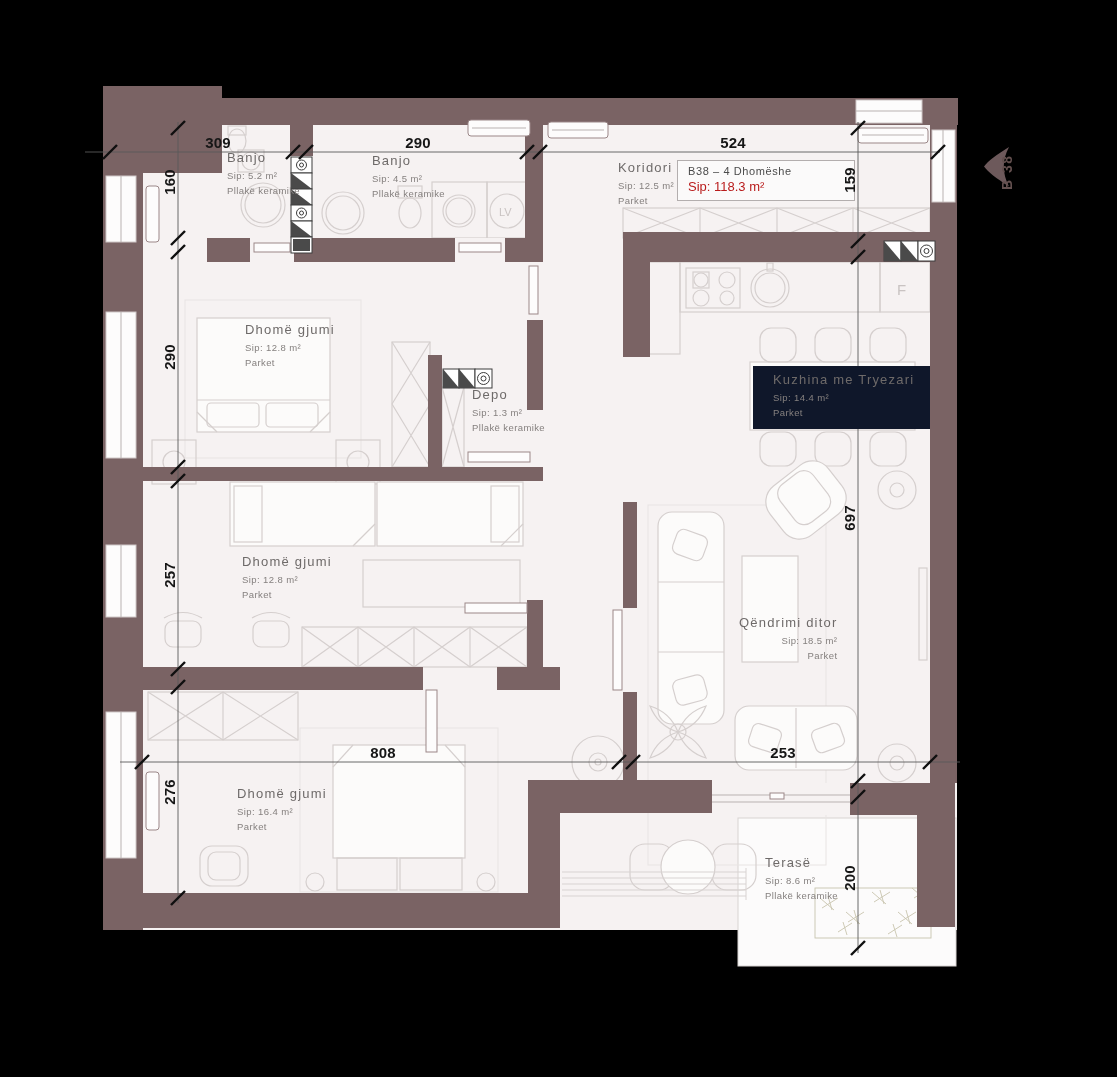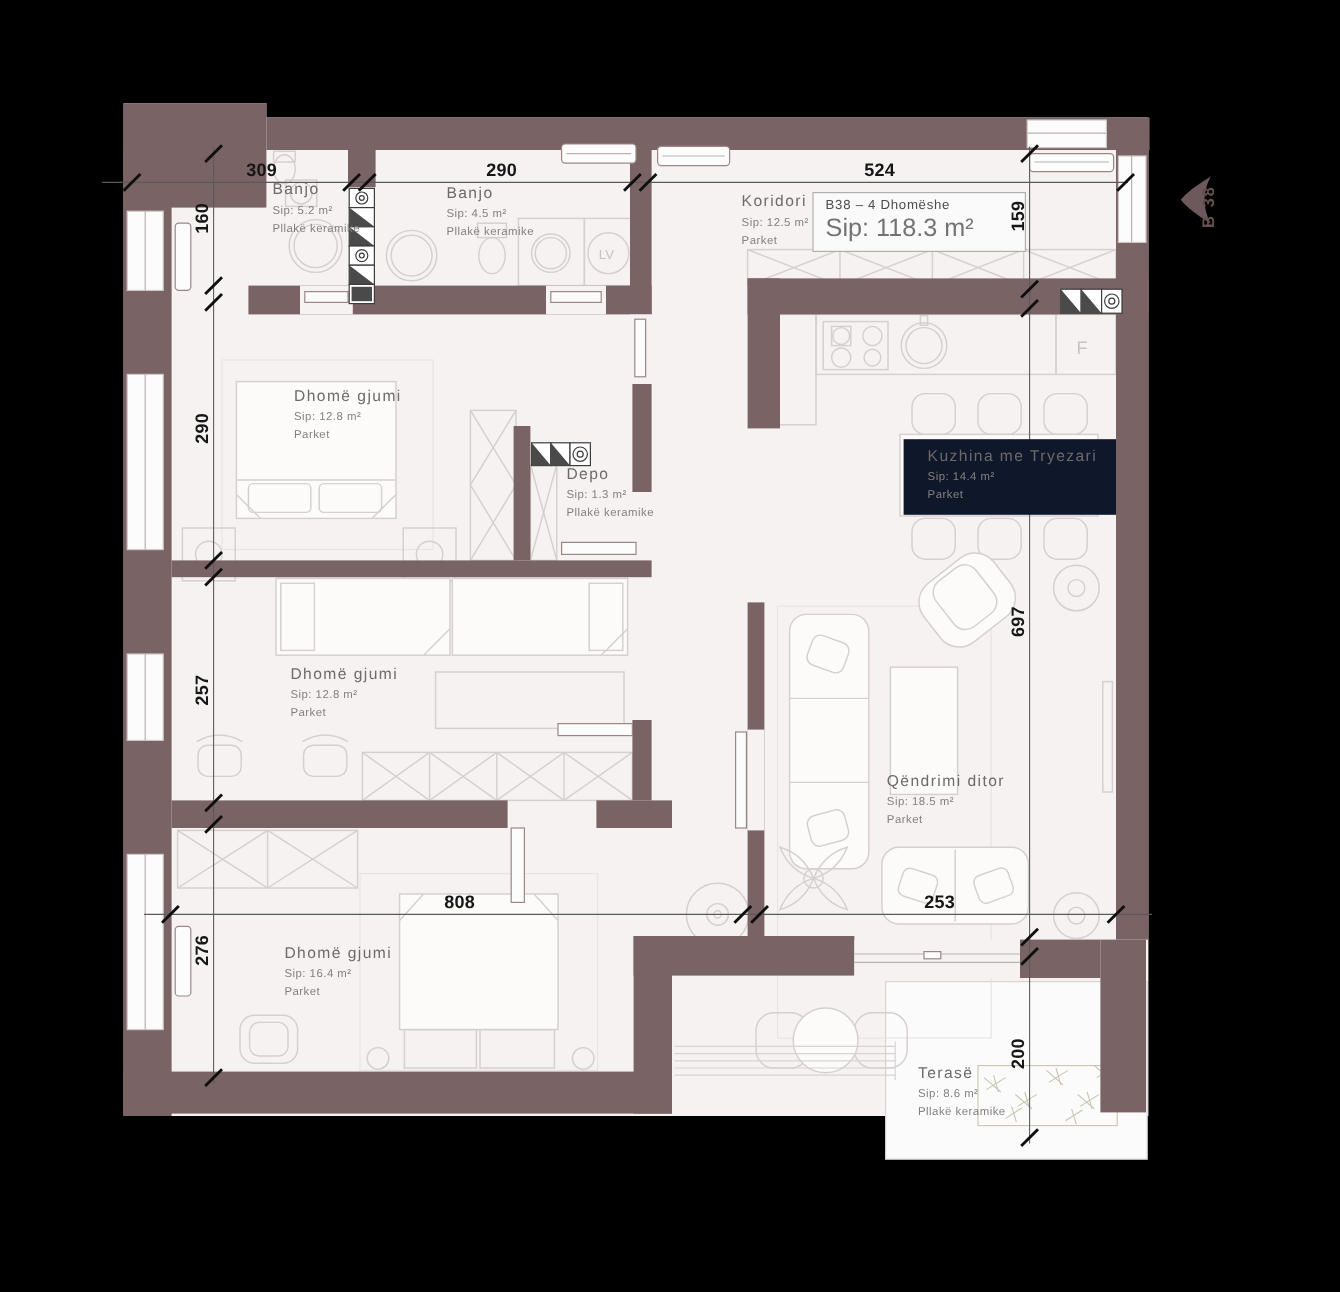--- a/index.html
+++ b/index.html
@@ -28,21 +28,21 @@
   .rname{font-size:13px;color:#6e6a69;letter-spacing:1.2px;white-space:nowrap;}
   .rmeta{font-size:9.5px;color:#85807f;letter-spacing:0.4px;line-height:1.5;margin-top:1px;white-space:nowrap;}
   .rmeta.first{margin-top:4px;}
   .boxed{background:#0f172a;padding:6px 16px 8px 20px;}
   .dim-label{position:absolute;font-size:15px;font-weight:bold;color:#161616;
              transform:translate(-50%,-50%);white-space:nowrap;letter-spacing:0.2px;}
   .dim-label.vert{transform:translate(-50%,-50%) rotate(-90deg);}
   .title-box{position:absolute;left:677px;top:160px;width:156px;background:#fbfafa;
              border:1px solid #b3aeae;padding:4px 10px 6px;}
   .tb-line1{font-size:11px;color:#4b4b4b;letter-spacing:0.6px;white-space:nowrap;}
-  .tb-line2{font-size:21px;color:#737373;margin-top:2px;white-space:nowrap;}
+  .tb-line2{font-size:13px;color:#b91c1c;margin-top:2px;white-space:nowrap;}
 </style>
 </head>
 <body>
 
 <div class="stage">
 
 <svg width="1117" height="1077" viewBox="0 0 1117 1077">
 
   <g>
     <path class="floor" d="M103,86 H222 V98 H957 V930 H103 Z"></path>
@@ -417,33 +417,33 @@
     <div class="rmeta first">Sip: 14.4 m²</div>
     <div class="rmeta">Parket</div>
   </div>
 
   <div class="room-label" style="left:242px;top:554px;">
     <div class="rname">Dhomë gjumi</div>
     <div class="rmeta first">Sip: 12.8 m²</div>
     <div class="rmeta">Parket</div>
   </div>
 
-  <div class="room-label" style="left:739px;top:643px;">
+  <div class="room-label" style="left:739px;top:615px;text-align:right;">
     <div class="rname">Qëndrimi ditor</div>
     <div class="rmeta first">Sip: 18.5 m²</div>
     <div class="rmeta">Parket</div>
   </div>
 
   <div class="room-label" style="left:237px;top:786px;">
     <div class="rname">Dhomë gjumi</div>
     <div class="rmeta first">Sip: 16.4 m²</div>
     <div class="rmeta">Parket</div>
   </div>
 
-  <div class="room-label" style="left:765px;top:855px;margin-top:31px;">
+  <div class="room-label" style="left:765px;top:855px;">
     <div class="rname">Terasë</div>
     <div class="rmeta first">Sip: 8.6 m²</div>
     <div class="rmeta">Pllakë keramike</div>
   </div>
 
   <div class="dim-label" style="left:218px;top:142px;">309</div>
   <div class="dim-label" style="left:418px;top:142px;">290</div>
   <div class="dim-label" style="left:733px;top:142px;">524</div>
 
   <div class="dim-label vert" style="left:169px;top:182px;">160</div>

